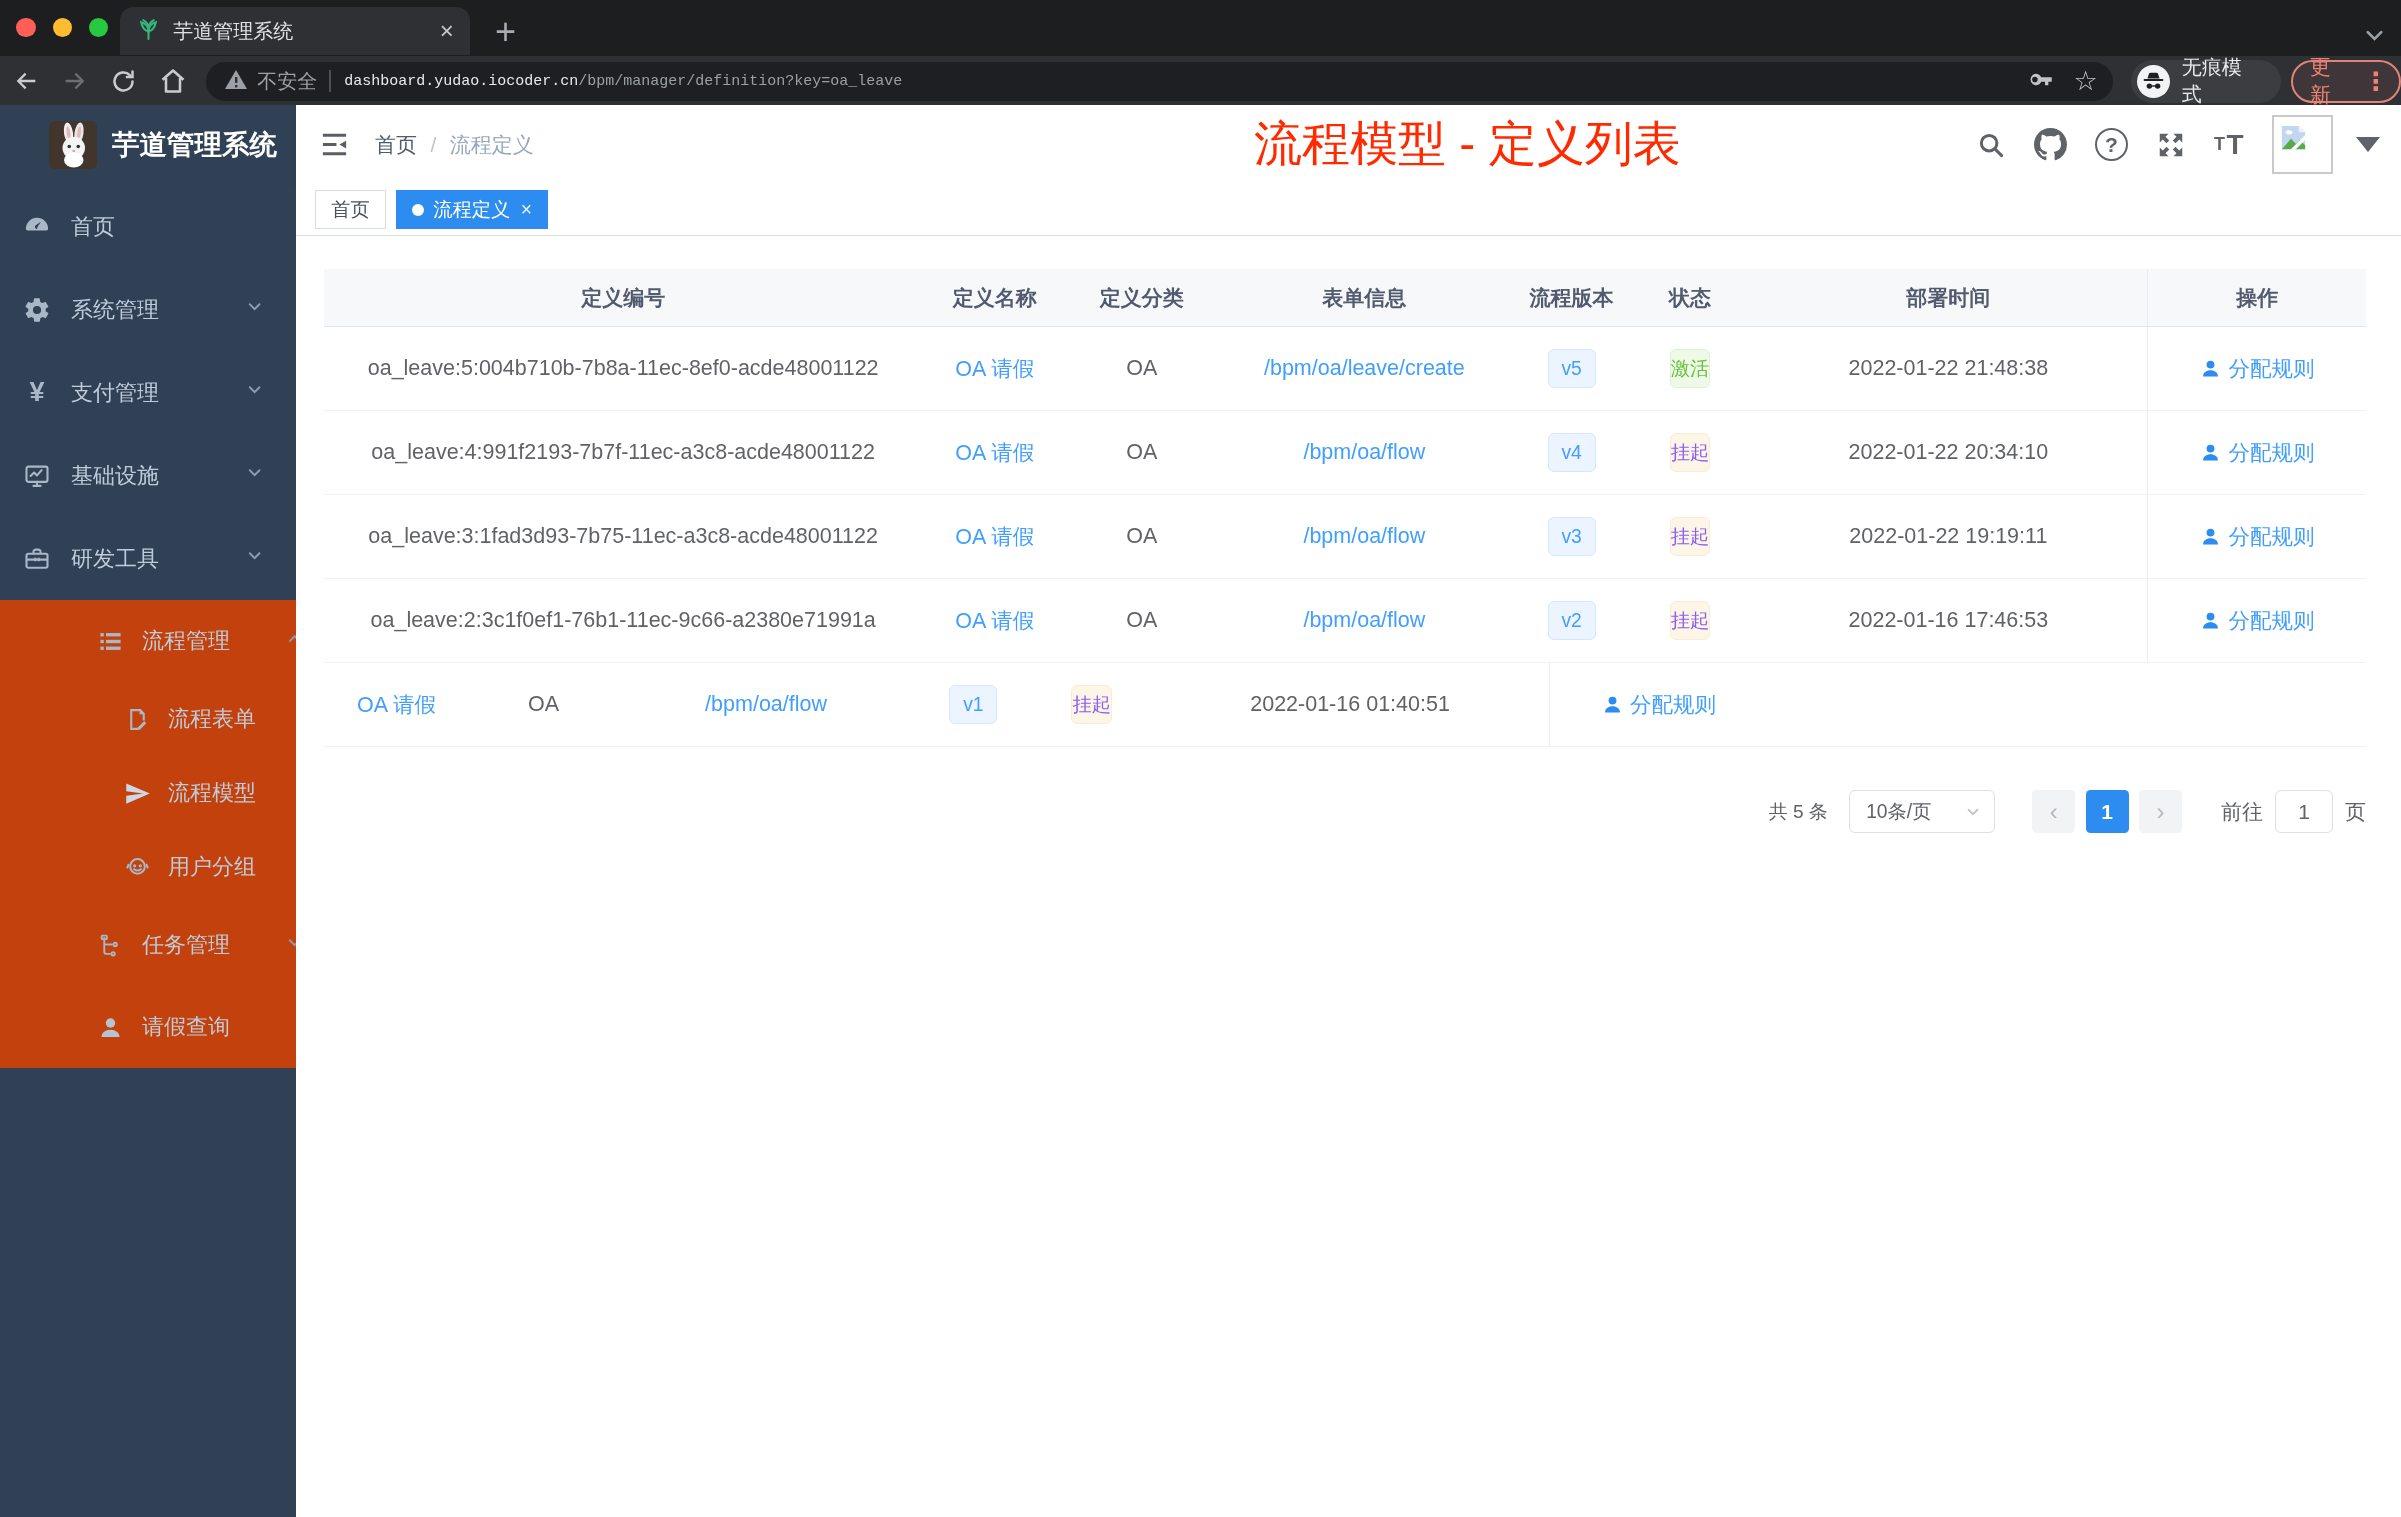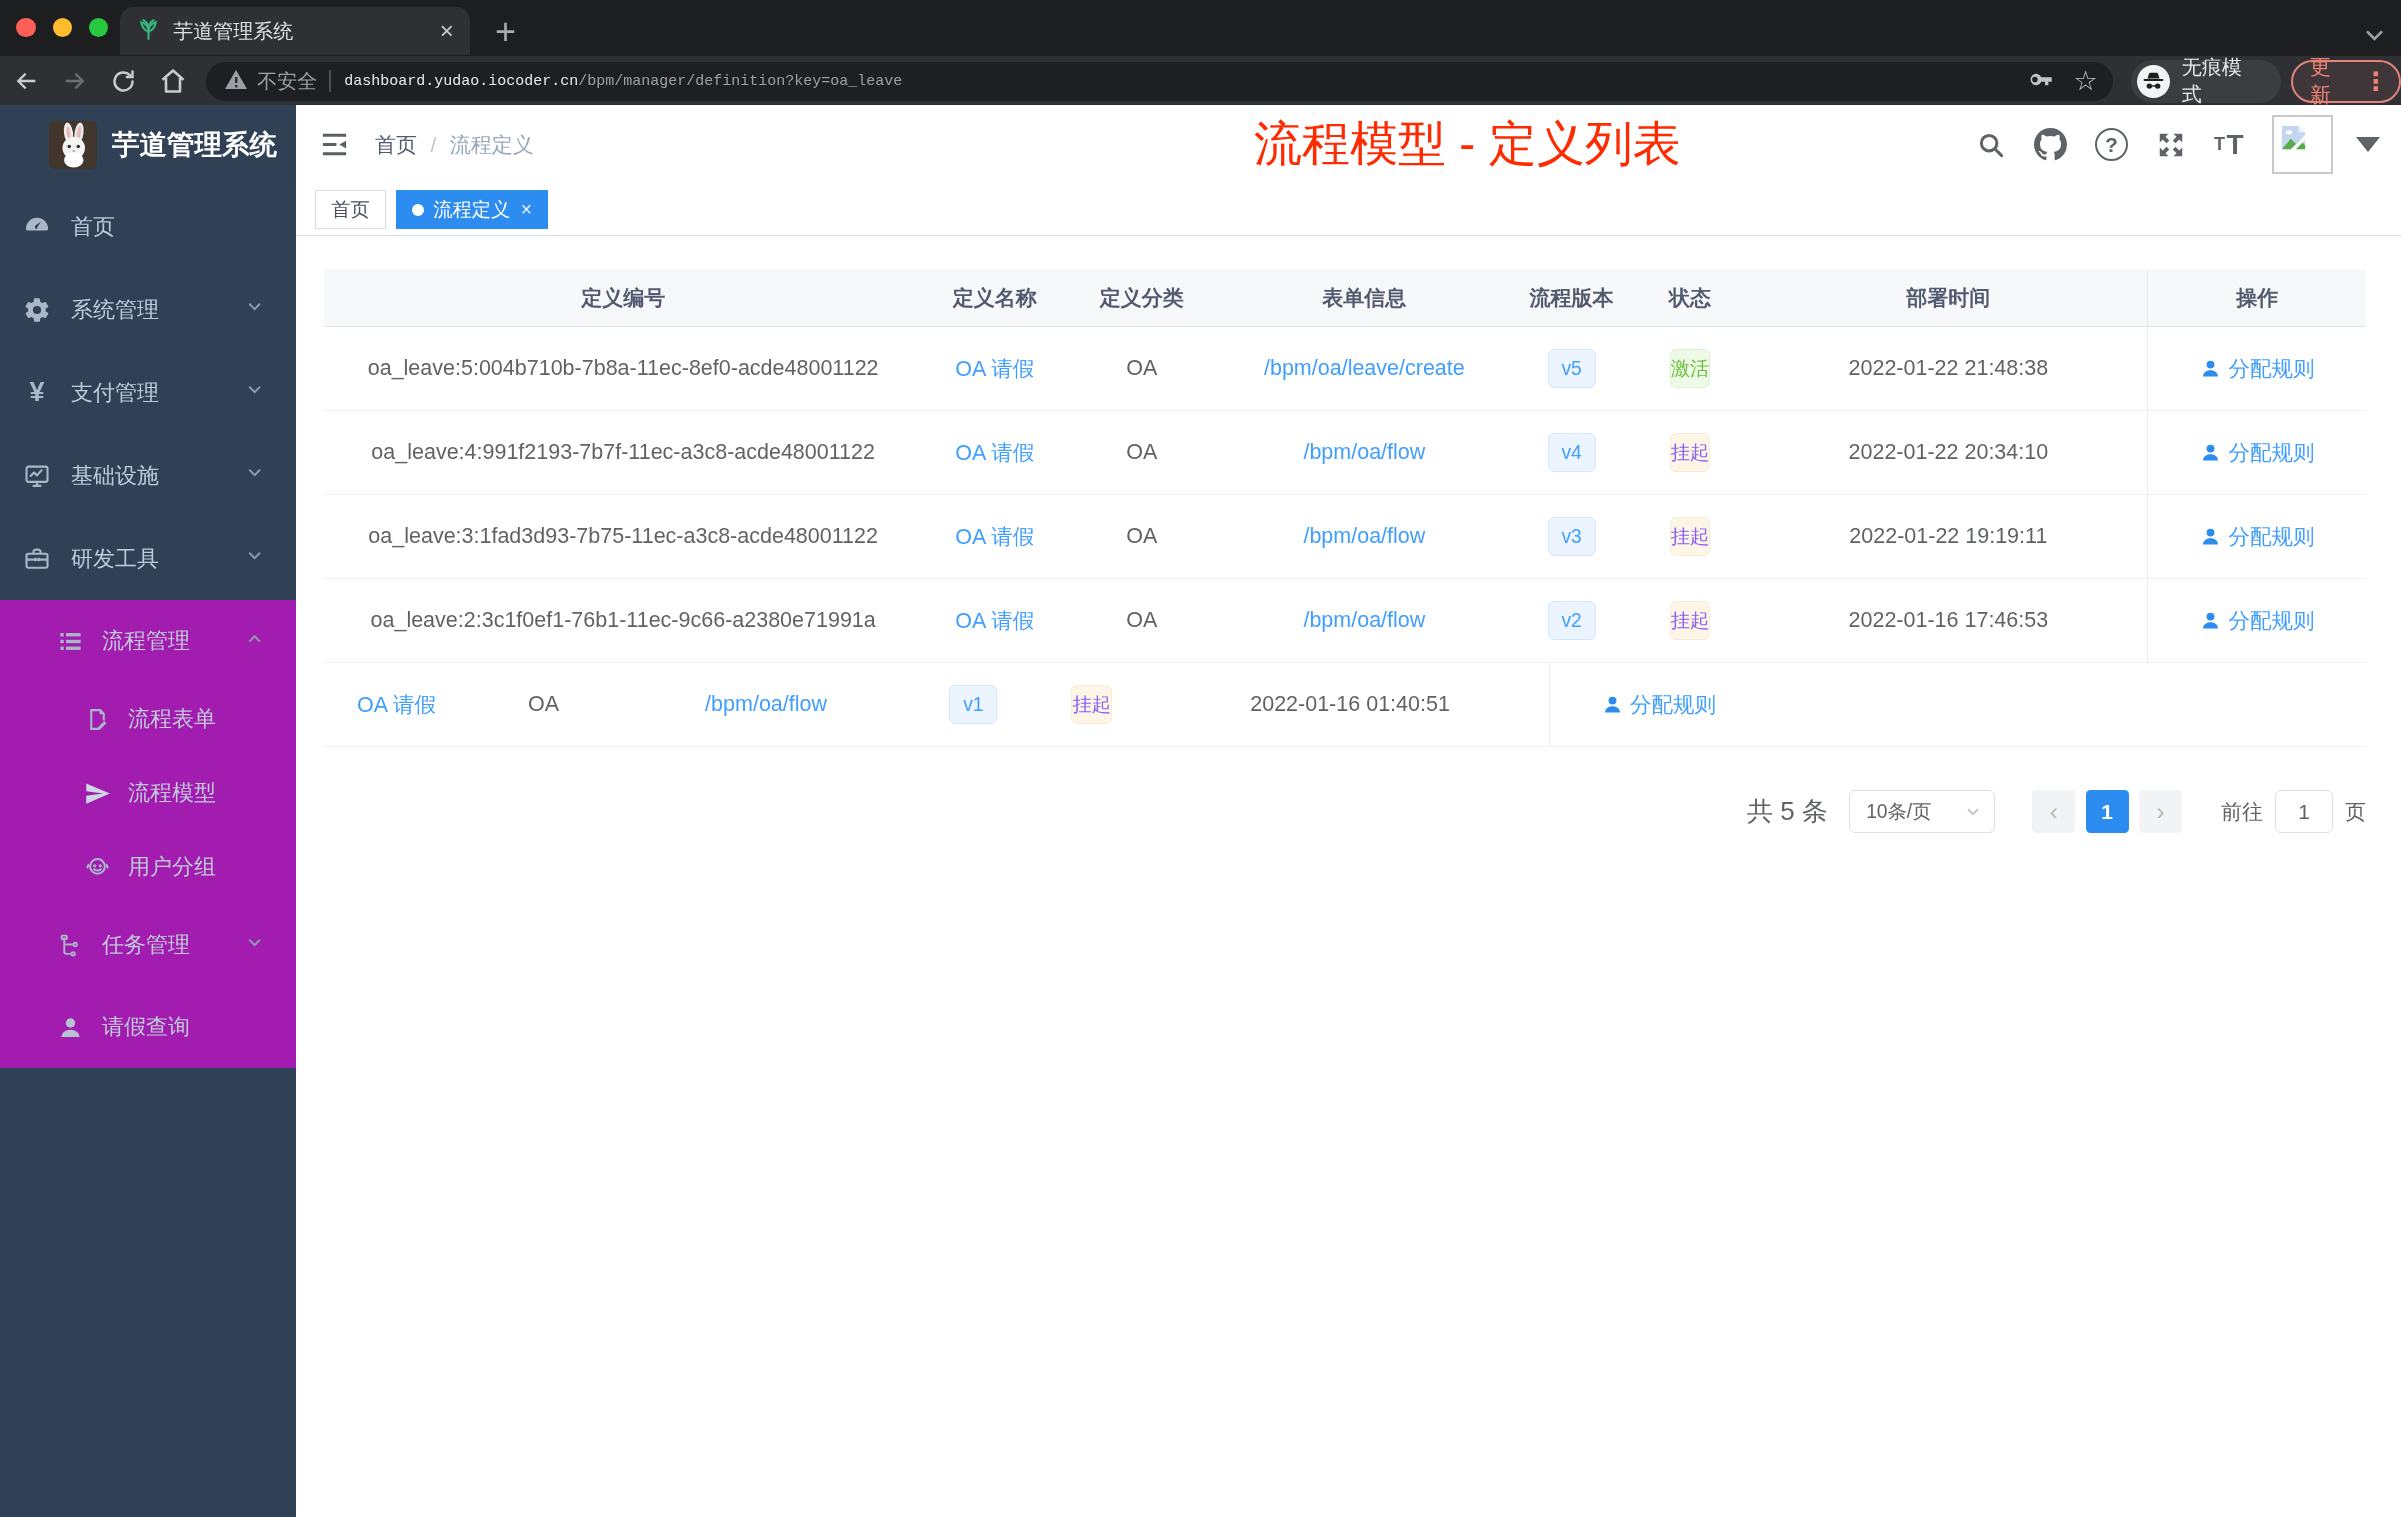--- a/index.html
+++ b/index.html
@@ -46,21 +46,21 @@
 
   
   .sidebar { width:296px; height:1412px; background:#304156; flex:none; position:relative; }
   .logo-row { height:80px; display:flex; align-items:center; padding-left:49px; }
   .logo-img { width:48px; height:48px; border-radius:6px; overflow:hidden; flex:none; }
   .logo-title { color:#ffffff; font-size:27.5px; font-weight:bold; margin-left:15px; white-space:nowrap; }
   .mi { display:flex; align-items:center; height:83px; position:relative; color:#bfcbd9; font-size:22px; cursor:pointer; }
   .mi .ic { position:absolute; left:22px; width:30px; display:flex; justify-content:center; }
   .mi .lbl { position:absolute; left:71px; white-space:nowrap; }
   .mi .arrow { position:absolute; left:245px; }
-  .submenu { background:#a21caf; }
+  .submenu { background:#c2410c;padding-left:40px; }
   .mi.l1 { height:82px; }
   .mi.l1 .ic { left:55px; } .mi.l1 .lbl { left:102px; }
   .mi.l2 { height:74px; }
   .mi.l2 .ic { left:82px; } .mi.l2 .lbl { left:128px; }
   .yen-glyph { font-size:27px; font-weight:bold; color:#a9b7c6; }
 
   
   .main { flex:1; position:relative; background:#fff; }
   .navbar { height:79px; display:flex; align-items:center; position:relative;
             box-shadow:0 1.5px 6px rgba(0,21,41,.08); background:#fff; }
@@ -106,21 +106,21 @@
   a.blue, .blue { color:#409eff; text-decoration:none; cursor:pointer; }
   .vtag { display:inline-block; min-width:48px; padding:0 9px; height:39px; line-height:37px;
           background:#ecf5ff; border:1.5px solid #d3e8fd; border-radius:6px; color:#409eff; font-size:19.3px; }
   .stag { display:inline-block; padding:0 0; height:39px; line-height:37px; border-radius:6px; font-size:19.3px; }
   .stag.success { background:#eef9e8; border:1.5px solid #dff0d4; color:#67c23a; }
   .stag.warning { background:#fdf5e6; border:1.5px solid #f8ecd5; color:#8b5cf6; }
   .op-link { display:inline-flex; align-items:center; gap:7.4px; color:#409eff; font-size:21.5px; cursor:pointer; }
 
   
   .pager { width:2042px; margin-top:43px; display:flex; align-items:center; justify-content:flex-end; }
-  .pg-total { font-size:26px; color:#606266; margin-right:21px; }
+  .pg-total { font-size:19px; color:#606266; margin-right:21px; }
   .pg-select { width:146px; height:43px; border:1.5px solid #dcdfe6; border-radius:6px; display:flex;
                align-items:center; justify-content:space-between; padding:0 12px 0 16.3px; margin-right:27px;
                color:#606266; font-size:19.3px; background:#fff; cursor:pointer; }
   .pg-btn { width:43px; height:43px; border-radius:4.5px; display:flex; align-items:center; justify-content:center;
             font-size:24px; margin-left:10.4px; }
   .pg-prev,.pg-next { background:#f2f3f5; color:#b4b7bd; }
   .pg-cur { background:#2d8cf0; color:#fff; font-size:21px; font-weight:600; }
   .pg-goto { display:flex; align-items:center; margin-left:39px; font-size:21px; color:#606266; gap:12px; }
   .pg-input { width:58px; height:43px; border:1.5px solid #dcdfe6; border-radius:6px; text-align:center;
               font-size:21px; color:#606266; font-family:inherit; }

